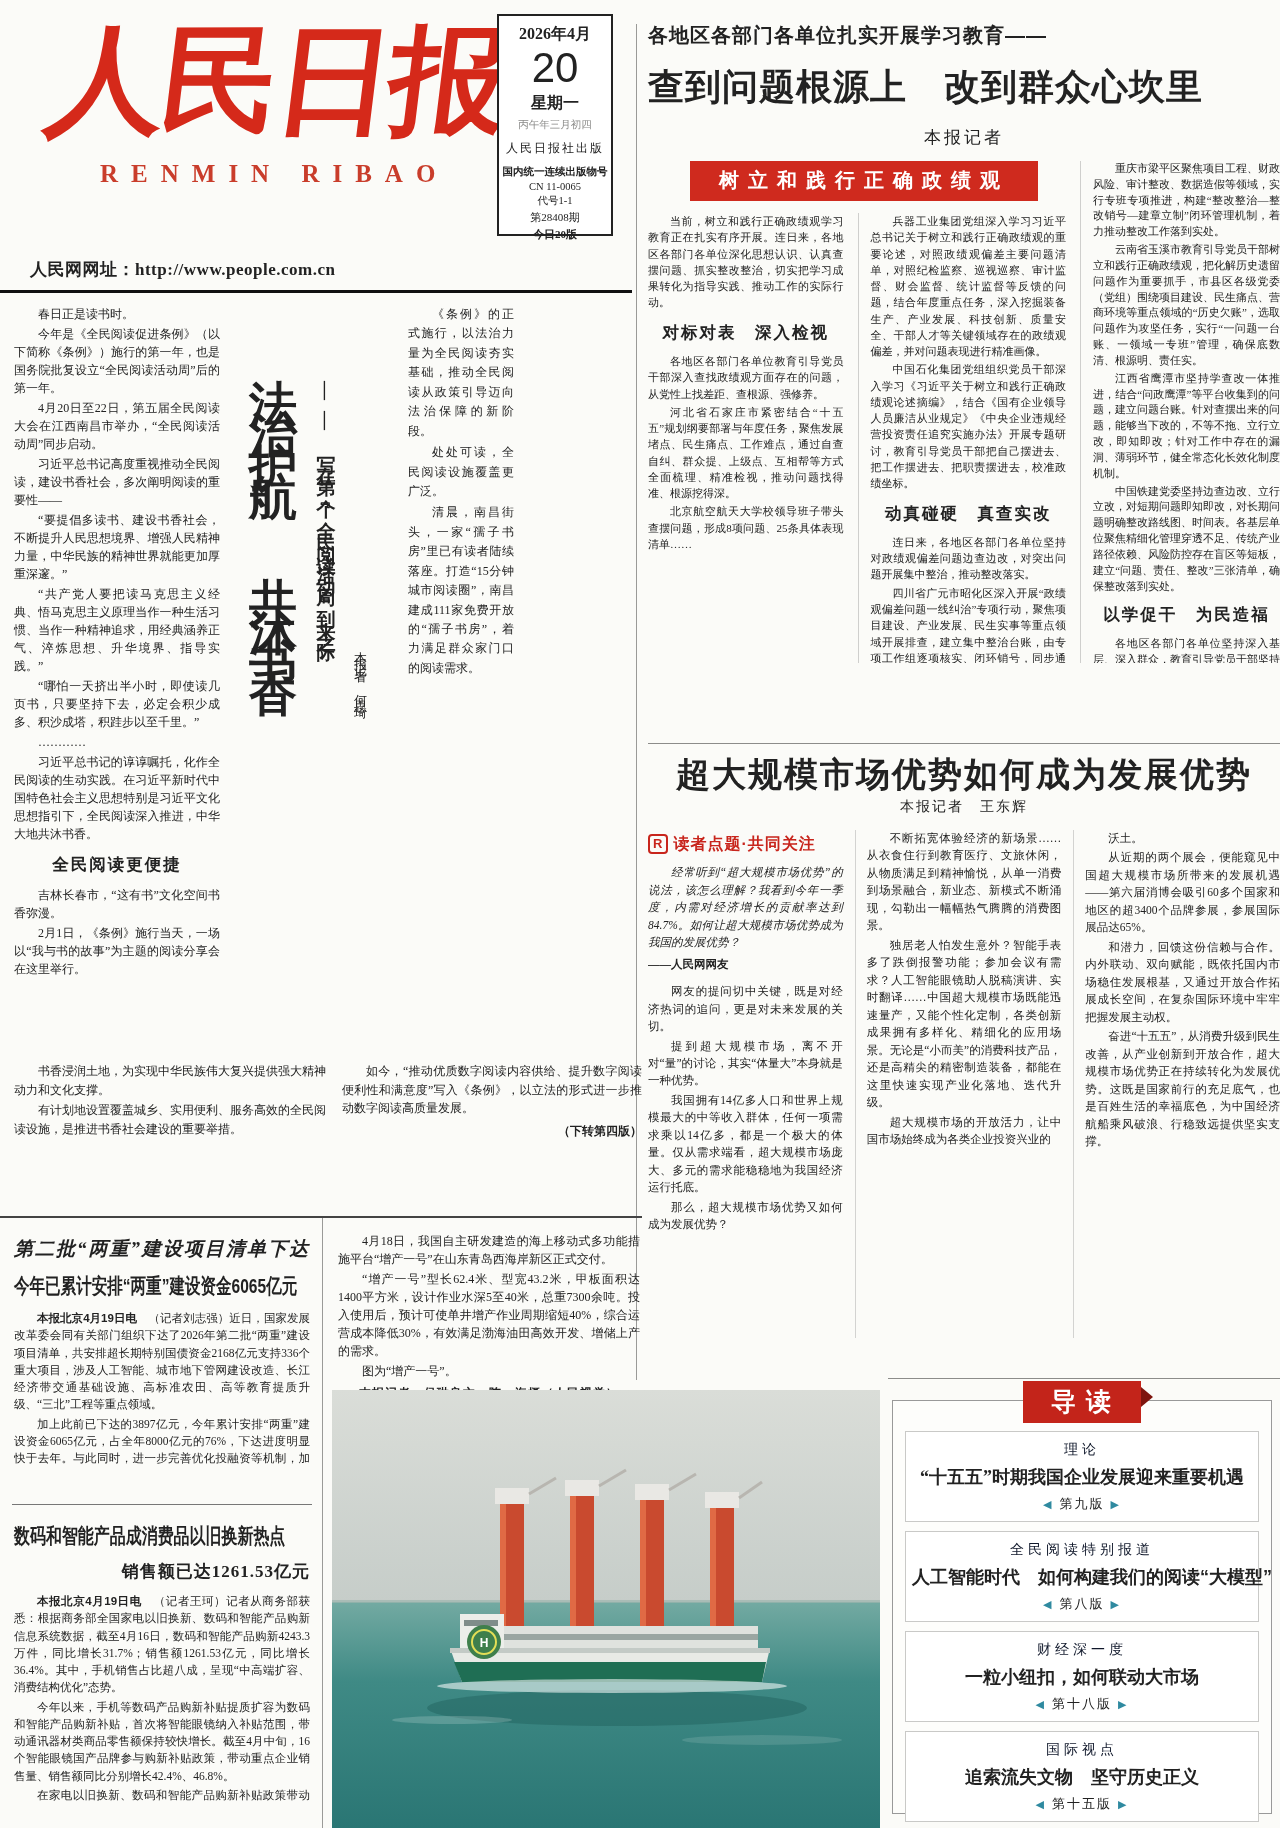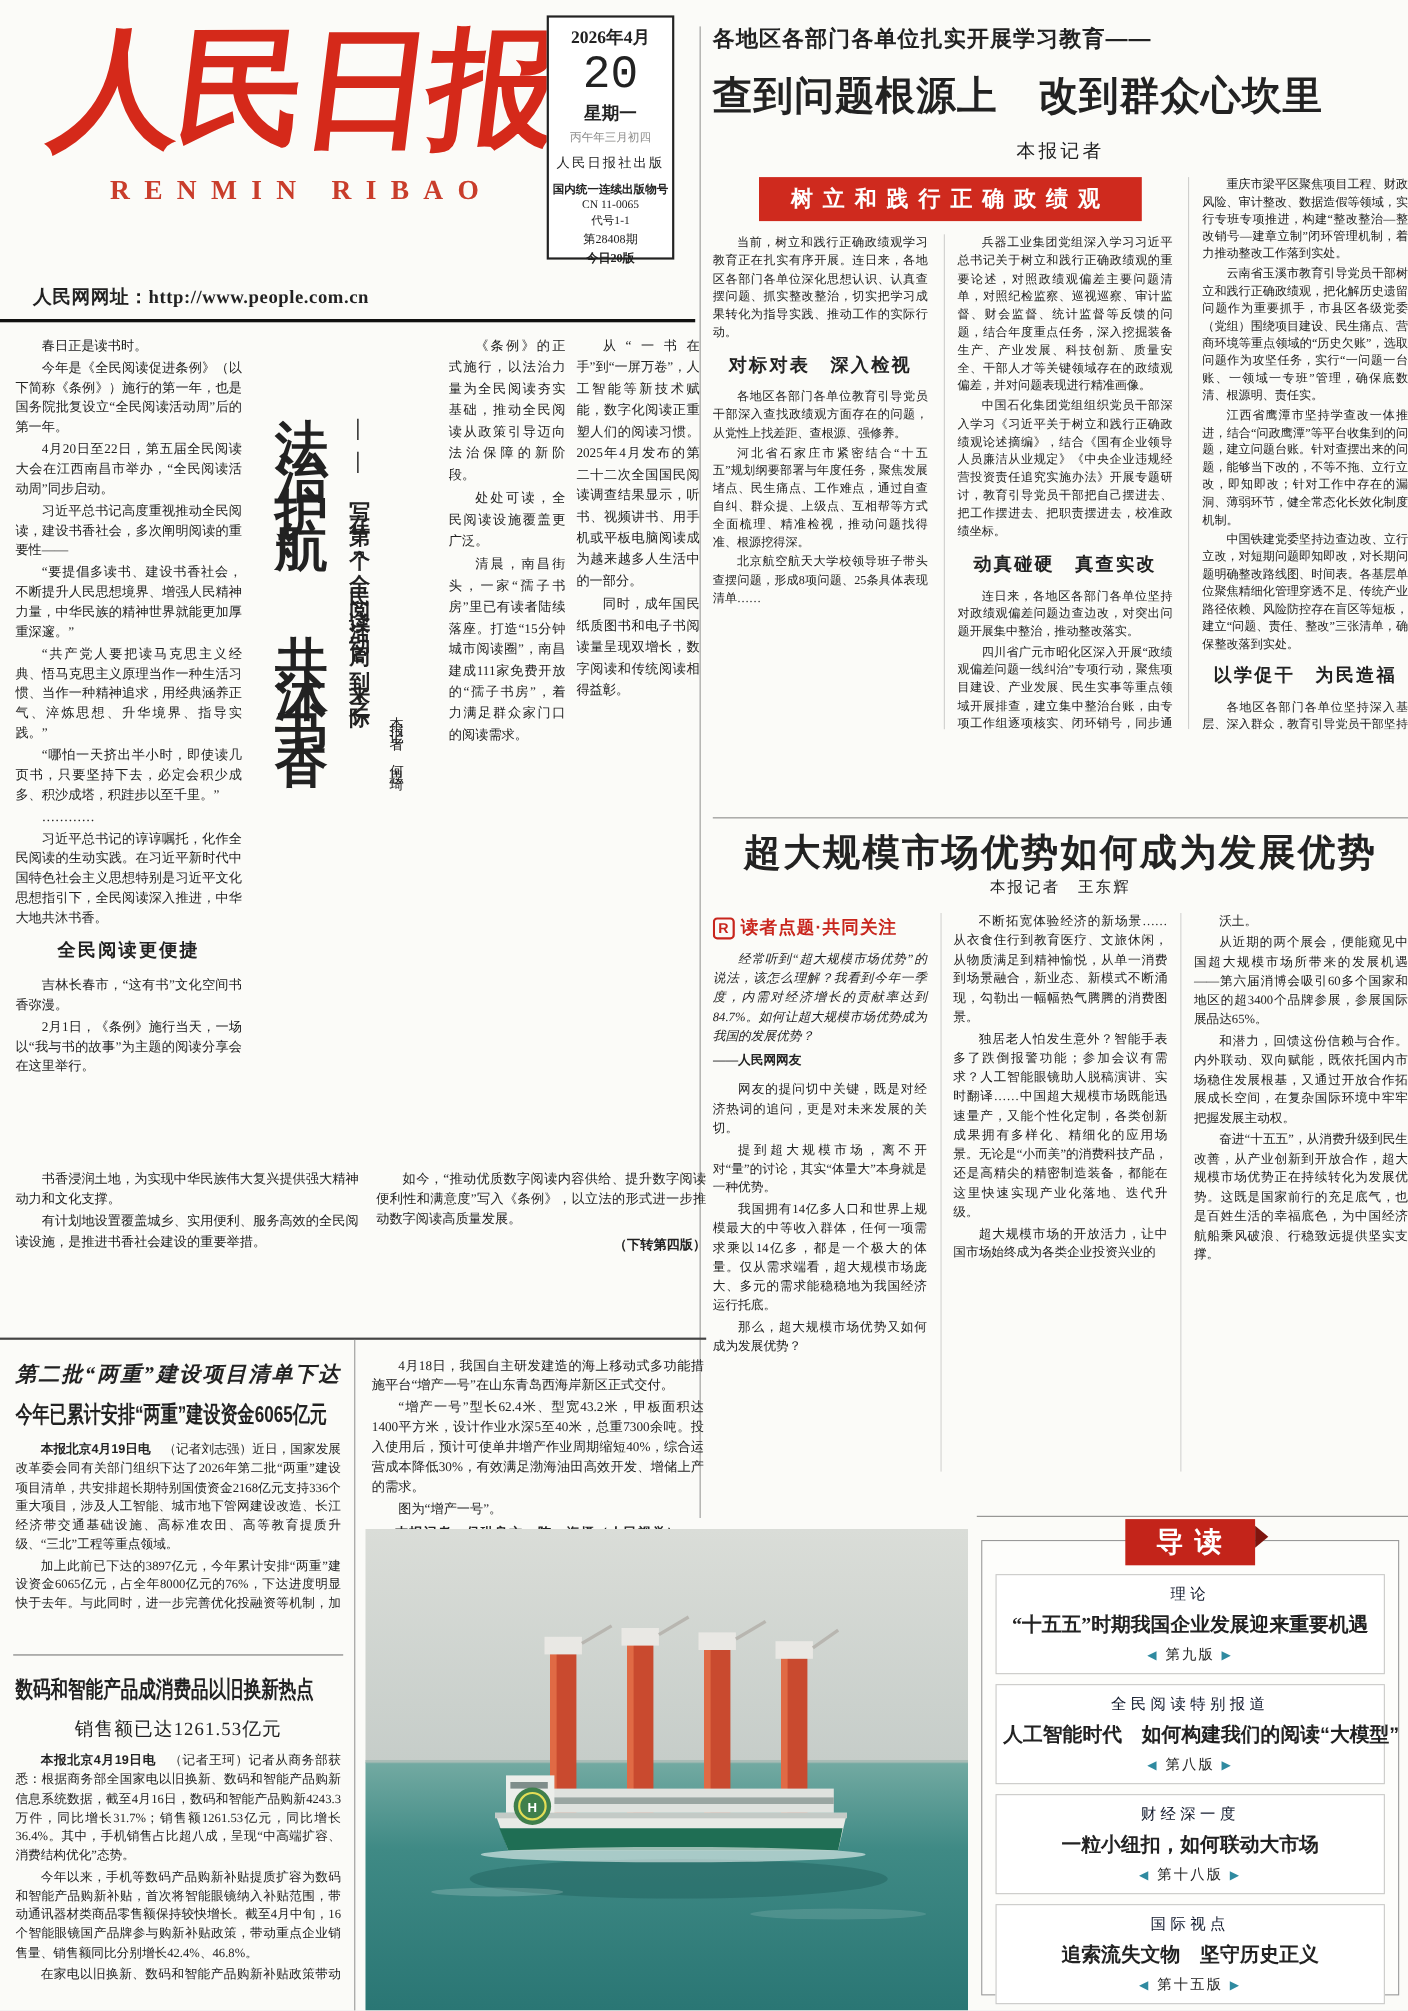--- a/index.html
+++ b/index.html
@@ -13,21 +13,21 @@
                letter-spacing:-4px;transform:skewX(-7deg);font-family:"Liberation Serif",serif;white-space:nowrap;}
   .latin-title{position:absolute;left:100px;top:160px;font-size:25px;font-weight:700;color:#c93d2b;
                letter-spacing:13px;font-family:"Liberation Serif",serif;}
   .site-url{position:absolute;left:30px;top:258px;font-size:17px;font-weight:700;letter-spacing:.5px;}
   .masthead-rule{position:absolute;left:0;top:290px;width:632px;height:3px;background:#111;}
 
   
   .datebox{position:absolute;left:497px;top:14px;width:116px;height:222px;border:2px solid #222;
            background:#fff;text-align:center;padding-top:8px;box-sizing:border-box;}
   .db-month{font-size:16px;font-weight:700;}
-  .db-day{font-size:42px;line-height:1.1;font-family:Liberation Mono, monospace;}
+  .db-day{font-size:42px;line-height:1.1;font-family:Liberation Sans, sans-serif;}
   .db-week{font-size:16px;font-weight:700;margin-top:2px;}
   .db-lunar{font-size:10.5px;color:#8a8a88;margin-top:4px;}
   .db-pub{font-size:12px;letter-spacing:2px;margin-top:8px;}
   .db-issn-label{font-size:10.5px;font-weight:700;margin-top:8px;}
   .db-small{font-size:10.5px;margin-top:2px;}
   .db-issue{font-size:11px;margin-top:2px;}
   .db-today{font-size:11px;font-weight:700;margin-top:2px;}
 
   
   .vrule-main{position:absolute;left:636px;top:24px;width:1px;height:1356px;background:#9a9a98;}
@@ -92,21 +92,21 @@
 
   
   .liangzhong{position:absolute;left:14px;top:1236px;width:296px;}
   .lz-kicker{font-size:19px;font-weight:700;letter-spacing:2px;text-align:center;white-space:nowrap;font-style:italic;}
   .lz-headline{font-family:"Liberation Sans",sans-serif;font-weight:900;font-size:21px;white-space:nowrap;
                margin-top:10px;transform:scaleX(0.74);transform-origin:left center;}
   .lz-body{margin-top:10px;font-size:11.5px;line-height:1.5;height:158px;overflow:hidden;}
   .shuma{position:absolute;left:14px;top:1522px;width:296px;}
   .sm-headline{font-family:"Liberation Sans",sans-serif;font-weight:900;font-size:21px;white-space:nowrap;
                transform:scaleX(0.76);transform-origin:left center;}
-  .sm-deck{font-size:17px;font-weight:400;text-align:center;letter-spacing:1px;margin-top:10px;}
+  .sm-deck{font-size:17px;font-weight:700;text-align:right;letter-spacing:1px;margin-top:10px;}
   .sm-body{margin-top:10px;font-size:11.5px;line-height:1.5;height:212px;overflow:hidden;}
 
   
   .photo-caption{position:absolute;left:338px;top:1232px;width:302px;font-size:12px;line-height:1.5;}
   .photo-credit{margin-top:4px;text-align:center;font-size:12px;}
   .photo-credit b{letter-spacing:1px;}
   .photo-frame{position:absolute;left:332px;top:1390px;width:548px;height:438px;overflow:hidden;}
 
   
   .daodu{position:absolute;left:892px;top:1400px;width:380px;height:414px;border:1px solid #999;
@@ -207,24 +207,20 @@
       <div class="vertical-block">
         <div class="v-title">法治护航　共沐书香</div>
         <div class="v-subtitle">——写在第一个『全民阅读活动周』到来之际</div>
         <div class="v-byline">本报记者　何思琦</div>
       </div>
       <div class="rd-col2">
           <p class="para">《条例》的正式施行，以法治力量为全民阅读夯实基础，推动全民阅读从政策引导迈向法治保障的新阶段。</p>
           <p class="para">处处可读，全民阅读设施覆盖更广泛。</p>
           <p class="para">清晨，南昌街头，一家“孺子书房”里已有读者陆续落座。打造“15分钟城市阅读圈”，南昌建成111家免费开放的“孺子书房”，着力满足群众家门口的阅读需求。</p>
         </div>
-      <div class="rd-col3">
-          <p class="para">从“一书在手”到“一屏万卷”，人工智能等新技术赋能，数字化阅读正重塑人们的阅读习惯。2025年4月发布的第二十二次全国国民阅读调查结果显示，听书、视频讲书、用手机或平板电脑阅读成为越来越多人生活中的一部分。</p>
-          <p class="para">同时，成年国民纸质图书和电子书阅读量呈现双增长，数字阅读和传统阅读相得益彰。</p>
-        </div>
     </div>
   </div>
   <div class="reading-bottom">
     <div class="rb-left">
         <p class="para">书香浸润土地，为实现中华民族伟大复兴提供强大精神动力和文化支撑。</p>
         <p class="para">有计划地设置覆盖城乡、实用便利、服务高效的全民阅读设施，是推进书香社会建设的重要举措。</p>
       </div>
     <div class="rb-right">
         <p class="para">如今，“推动优质数字阅读内容供给、提升数字阅读便利性和满意度”写入《条例》，以立法的形式进一步推动数字阅读高质量发展。</p>
         <p class="cont">（下转第四版）</p>

